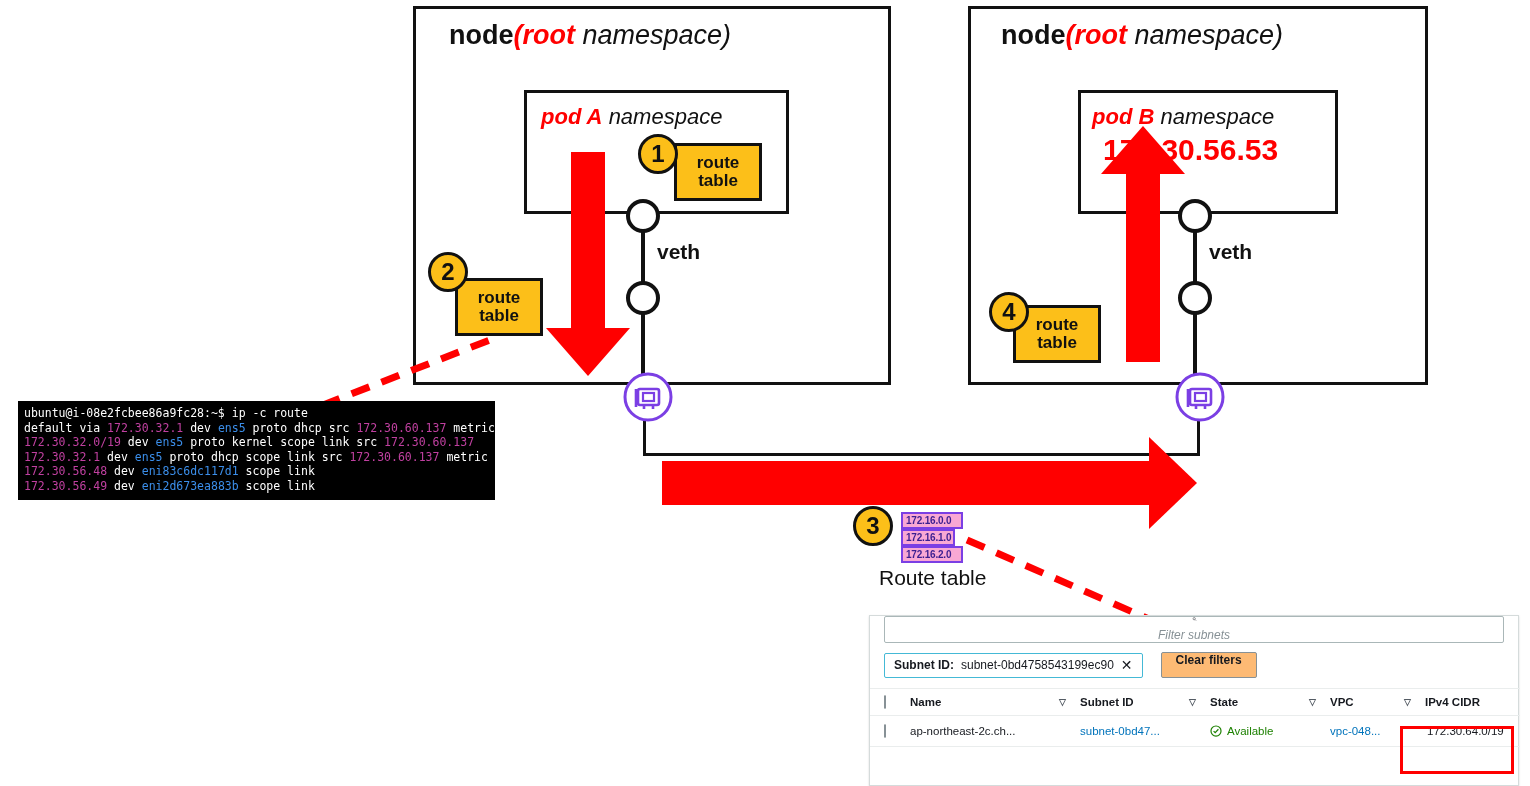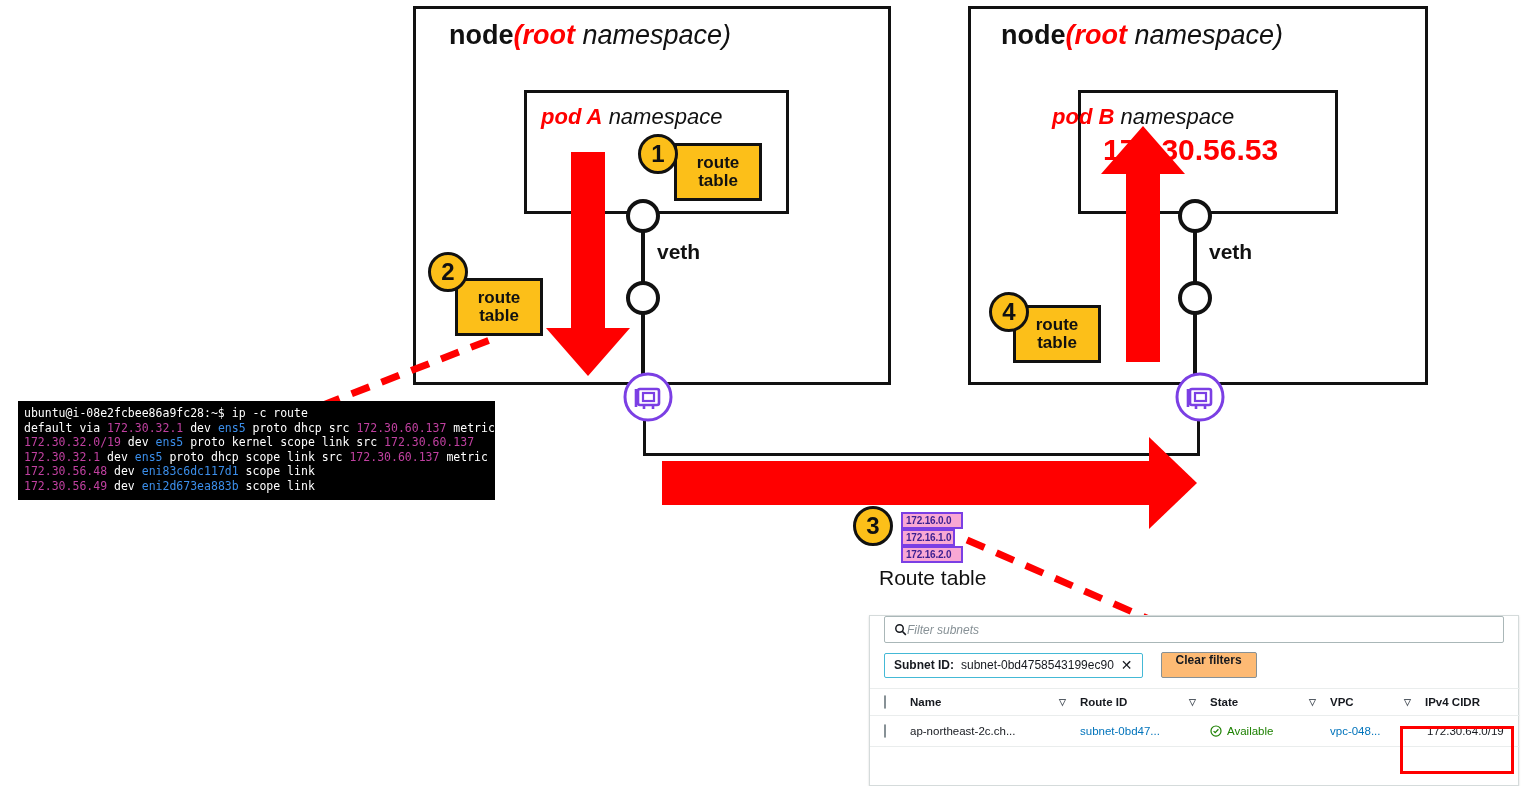--- a/index.html
+++ b/index.html
@@ -64,21 +64,21 @@
   .c-dev{color:#3b8eea;}
 
   
   .aws{position:absolute;background:#fff;border:1px solid #d5dbdb;box-shadow:0 1px 2px rgba(0,0,0,.15);
        box-sizing:border-box;font-size:12px;color:#16191f;}
   .aws-head{display:flex;align-items:baseline;gap:6px;padding:12px 14px 8px 14px;}
   .aws-title{font-size:17px;font-weight:700;color:#16191f;}
   .aws-count{font-size:17px;font-weight:400;color:#545b64;}
   .aws-info{font-size:11px;font-weight:700;color:#0073bb;}
   .aws-search{margin:0 14px;height:27px;border:1px solid #aab7b8;border-radius:2px;
-              display:flex;align-items:center;padding:0 9px;box-sizing:border-box;}
+              display:flex;align-items:center;gap:7px;padding:0 9px;box-sizing:border-box;flex-direction:column;}
   .aws-ph{color:#879196;font-style:italic;font-size:12px;}
   .aws-filters{display:flex;align-items:center;gap:18px;padding:9px 14px 10px 14px;}
   .pill{border:1px solid #44b9d6;border-radius:2px;background:#fff;height:25px;
         display:flex;align-items:center;gap:7px;padding:0 9px;font-size:12px;box-sizing:border-box;}
   .pill b{font-weight:700;}
   .pill .x{font-size:14px;color:#16191f;cursor:pointer;line-height:1;}
   .btn-clear{border:1px solid #879196;border-radius:2px;height:26px;display:flex;
              align-items:flex-start;padding:0 14px;font-weight:700;font-size:12px;
              background:#fdba74;box-sizing:border-box;}
   .aws-tbl{width:100%;border-collapse:collapse;table-layout:fixed;}
@@ -134,21 +134,21 @@
     <path d="M14 18 v18" stroke="#7b3fe4" stroke-width="2.6" fill="none"></path>
     <path d="M22 34 v4 M31 34 v4" stroke="#7b3fe4" stroke-width="2.6" fill="none"></path>
   </svg>
 
   <div class="node-box" style="left:968px;top:6px;width:460px;height:379px;"></div>
   <div class="node-title" style="left:1001px;top:20px;">
     <span class="nm">node</span><span class="rt">(</span><span class="rt">root</span><span class="ns"> namespace</span><span class="ns">)</span>
   </div>
 
   <div class="pod-box" style="left:1078px;top:90px;width:260px;height:124px;"></div>
-  <div class="pod-title" style="left:1052px;top:104px;">
+  <div class="pod-title" style="left:1092px;top:104px;">
     <span class="pod">pod B</span>
     <span class="ns">namespace</span>
   </div>
   <div class="pod-ip" style="left:1103px;top:133px;">172.30.56.53</div>
 
   <div class="arr-shaft-v" style="left:1126px;top:172px;width:34px;height:190px;"></div>
   <div class="arr-head-u" style="left:1101px;top:126px;"></div>
 
   <div class="vline" style="left:1193px;top:216px;height:68px;"></div>
   <div class="vcirc" style="left:1178px;top:199px;"></div>
@@ -226,21 +226,21 @@
             <span class="cb"></span>
           </th>
           <th>
             <span class="th-in">
                 <span>Name</span>
                 <span class="sortg">▽</span>
               </span>
           </th>
           <th>
             <span class="th-in">
-                <span>Route ID</span>
+                <span>Subnet ID</span>
                 <span class="sortg">▽</span>
               </span>
           </th>
           <th>
             <span class="th-in">
                 <span>State</span>
                 <span class="sortg">▽</span>
               </span>
           </th>
           <th>

